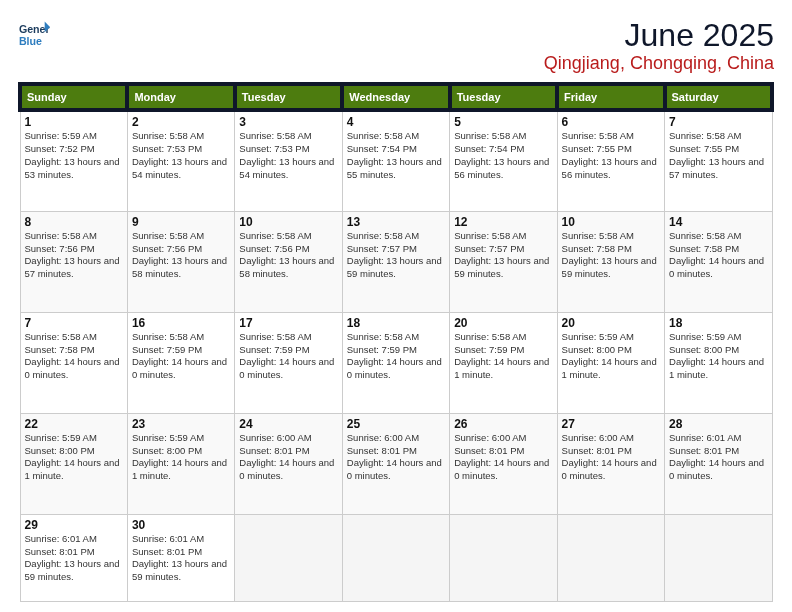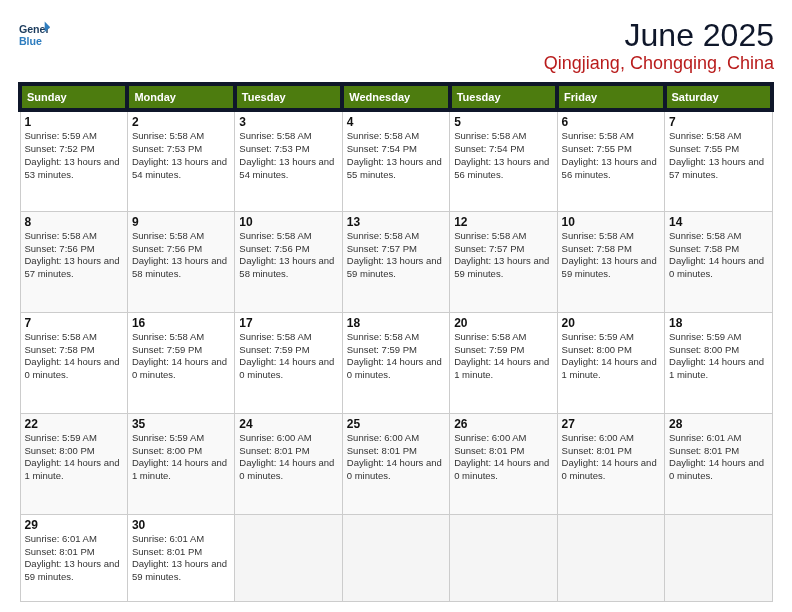--- a/index.html
+++ b/index.html
@@ -302,21 +302,21 @@
         <tr>
           <td>
           <span class="day-num">22</span>
           <div class="day-info">
             <span>Sunrise: 5:59 AM</span><br>
             <span>Sunset: 8:00 PM</span><br>
             <span>Daylight: 14 hours and 1 minute.</span>
           </div>
         </td>
           <td>
-          <span class="day-num">35</span>
+          <span class="day-num">23</span>
           <div class="day-info">
             <span>Sunrise: 5:59 AM</span><br>
             <span>Sunset: 8:00 PM</span><br>
             <span>Daylight: 14 hours and 1 minute.</span>
           </div>
         </td>
           <td>
           <span class="day-num">24</span>
           <div class="day-info">
             <span>Sunrise: 6:00 AM</span><br>

